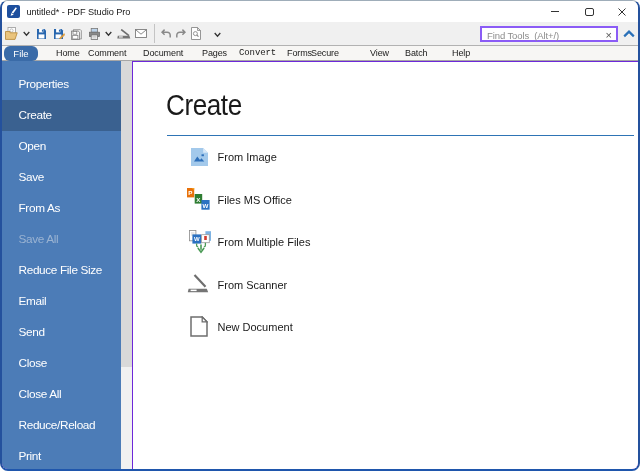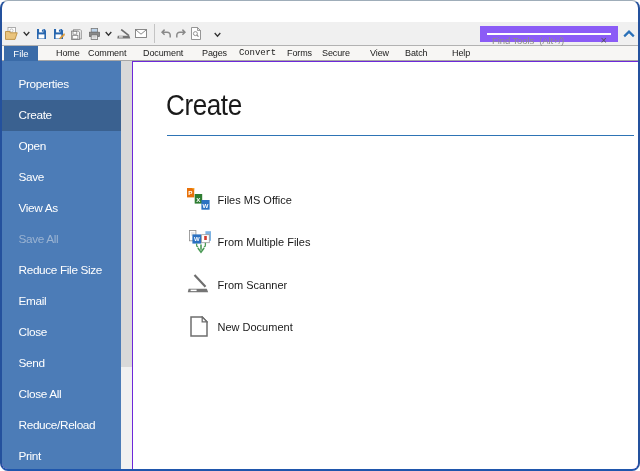--- a/index.html
+++ b/index.html
@@ -19,47 +19,62 @@
 .titlebar { position:absolute; left:0; top:0; width:100%; height:21px; background:#fff; }
 .appicon { position:absolute; left:5px; top:4px; width:13px; height:13px; background:#1d4f9e; border-radius:2px; }
 .title { position:absolute; left:24.5px; top:5.8px; font-size:9.2px; letter-spacing:-0.05px; color:#1a1a1a; }
 .mindash { position:absolute; left:549px; top:10px; width:8px; height:1px; background:#333; }
 .maxsq { position:absolute; left:583px; top:6.5px; width:8.5px; height:8px; border:1px solid #333; border-radius:2px; }
 .closex { position:absolute; left:616px; top:7px; }
 
 .toolbar { position:absolute; left:0; top:21px; width:100%; height:24px; background:#f0f0f0; border-bottom:1px solid #b2b2b2; }
 .ti { position:absolute; }
 .sep { position:absolute; left:151.5px; top:2px; width:1px; height:19px; background:#c4c4c4; }
-.findbox { position:absolute; left:478px; top:4px; width:138px; height:16px; background:#fff; border:7px solid #8b5cf6; }
+.findbox { position:absolute; left:478px; top:4px; width:138px; height:16px; background:#fff; border:2px solid #8b5cf6; }
 .findbox .ph { position:absolute; left:5px; top:2px; font-size:9.5px; letter-spacing:-0.1px; color:#8c8c8c; }
 .findbox .x { position:absolute; right:4px; top:0.5px; font-size:11px; color:#555; }
 .chevup { position:absolute; left:620.5px; top:8px; }
 
 .tabrow { position:absolute; left:0; top:45px; width:100%; height:15px; background:#f7f6f4; border-bottom:1px solid #a6a6a6; }
 .tab { position:absolute; top:0; height:14px; line-height:14px; font-size:9px; letter-spacing:-0.1px; color:#1a1a1a; }
-.ftab { position:absolute; left:2px; top:0; width:34px; height:15px; line-height:15px; background:#3a6ba8; color:#fff; text-align:center; font-size:9.5px; }
+.ftab { position:absolute; left:2px; top:0; width:34px; height:15px; line-height:15px; background:#3a6ba8; color:#fff; text-align:center; font-size:9.5px;border-radius:6px; }
 
 .main { position:absolute; left:0; top:60px; width:100%; height:409px; background:#6d28d9; }
 .sidebar { position:absolute; left:0; top:0; width:119px; height:100%; background:#4c7cb7; padding-top:7.7px; }
 .sitem { height:31px; line-height:31px; padding-left:16.5px; font-size:11.8px; letter-spacing:-0.35px; color:#fff; }
 .sitem.sel { background:#3a6190; }
 .sitem.dis { color:#9ab3d2; }
 .sbar { position:absolute; left:119px; top:0; width:10.5px; height:100%; background:#f1f1f1; }
 .sbar .thumb { position:absolute; left:0px; top:0; width:10.5px; height:306px; background:#d9d9d9; }
 .content { position:absolute; left:131px; top:1px; width:507px; height:100%; background:#fff; }
 h1.create { position:absolute; left:33px; top:25.6px; font-size:30px; font-weight:400; color:#1a1a1a; letter-spacing:-0.5px; transform:scaleX(0.87); transform-origin:left top; }
 .hr { position:absolute; left:33.5px; top:72.7px; width:467px; height:1.8px; background:#2e74b5; }
 .crow { position:absolute; left:55px; width:300px; height:28px; }
 .crow .lbl { position:absolute; left:29.5px; top:calc(50% - 1.4px); transform:translateY(-50%); font-size:11px; color:#1a1a1a; white-space:nowrap; }
 .crow .cic { position:absolute; }
 </style>
 </head>
 <body>
 <div class="win">
 
+  <div class="titlebar">
+    <div class="appicon">
+      <svg width="13" height="13" viewBox="0 0 13 13">
+          <path d="M8.8 2.2 L4.6 7.4 L6.2 8.5 L9.9 3.2 Z M4.4 8 L3.6 10.8 L6.8 9.7 Z" fill="#fff"></path>
+        </svg>
+    </div>
+    <span class="title">untitled* - PDF Studio Pro</span>
+    <div class="mindash"></div>
+    <div class="maxsq"></div>
+    <div class="closex">
+        <svg width="8" height="8" viewBox="0 0 8 8">
+          <path d="M0.5 0.5 L7.5 7.5 M7.5 0.5 L0.5 7.5" stroke="#333" stroke-width="1"></path>
+        </svg>
+      </div>
+  </div>
 
   <div class="toolbar">
 
     <div class="ti" style="left:3px;top:4px;">
         <svg width="13" height="15" viewBox="0 0 13 15">
       <rect x="3" y="1.5" width="7.5" height="8" fill="#fff" stroke="#9a9a9a" stroke-width="0.8"></rect>
       <circle cx="6.5" cy="4.5" r="1.6" fill="none" stroke="#b0b0b0" stroke-width="0.8"></circle>
       <path d="M0.5 5.5 h4.5 v1.3 h7.2 l-2.2 6.6 h-9.5 z" fill="#eac47d" stroke="#bb8f42" stroke-width="0.9"></path>
     </svg>
       </div>
@@ -165,49 +180,60 @@
   </div>
 
   <div class="tabrow">
     <span class="ftab">File</span>
     <span class="tab" style="left:54px;">Home</span>
     <span class="tab" style="left:86px;">Comment</span>
     <span class="tab" style="left:141px;">Document</span>
     <span class="tab" style="left:200px;">Pages</span>
     <span class="tab" style="left:237px;font-family:Liberation Mono, monospace;">Convert</span>
     <span class="tab" style="left:285px;">Forms</span>
-    <span class="tab" style="left:320px;">Secure</span>
+    <span class="tab" style="left:309px;">Secure</span>
     <span class="tab" style="left:368px;">View</span>
     <span class="tab" style="left:403px;">Batch</span>
     <span class="tab" style="left:442px;margin-left:8px;">Help</span>
   </div>
 
   <div class="main">
     <div class="sidebar">
       <div class="sitem">Properties</div>
       <div class="sitem sel">Create</div>
       <div class="sitem">Open</div>
       <div class="sitem">Save</div>
-      <div class="sitem">View As</div>
+      <div class="sitem">From As</div>
       <div class="sitem dis">Save All</div>
       <div class="sitem">Reduce File Size</div>
       <div class="sitem">Email</div>
+      <div class="sitem">Send</div>
       <div class="sitem">Close</div>
-      <div class="sitem">Send</div>
       <div class="sitem">Close All</div>
       <div class="sitem">Reduce/Reload</div>
       <div class="sitem">Print</div>
     </div>
     <div class="sbar">
         <div class="thumb"></div>
       </div>
     <div class="content">
       <h1 class="create">Create</h1>
       <div class="hr"></div>
 
+      <div class="crow" style="top:82px;">
+        <span class="cic" style="left:3px;top:4px;">
+            <svg width="17" height="18" viewBox="0 0 17 18">
+          <path d="M0 0 h12.2 l4.8 4.8 v13.2 h-17 z" fill="#a3c9eb"></path>
+          <path d="M12.2 0 l4.8 4.8 h-4.8 z" fill="#d9e9f8"></path>
+          <path d="M3 13.5 L6.3 8.5 L9 12 L10.4 10.2 L13.3 13.5 Z" fill="#2d6fba"></path>
+          <rect x="10.5" y="6.3" width="2.4" height="1.9" fill="#2d6fba"></rect>
+        </svg>
+          </span>
+        <span class="lbl">From Image</span>
+      </div>
 
       <div class="crow" style="top:125px;">
         <span class="cic" style="left:-1px;top:1px;">
             <svg width="23" height="22" viewBox="0 0 23 22">
           <rect x="0" y="0" width="7.2" height="9.4" fill="#e8710a"></rect>
           <path d="M4.6 0 h2.6 v2 z" fill="#f5a623"></path>
           <text x="3.4" y="7.4" font-size="6.2" font-weight="bold" fill="#fff" text-anchor="middle" font-family="Liberation Sans, sans-serif">P</text>
           <rect x="7.7" y="6" width="7.5" height="9.6" fill="#2e7d32"></rect>
           <text x="11.4" y="13.6" font-size="6.2" font-weight="bold" fill="#fff" text-anchor="middle" font-family="Liberation Sans, sans-serif">X</text>
           <rect x="14.4" y="12" width="8.2" height="9.7" fill="#2b71c1"></rect>

